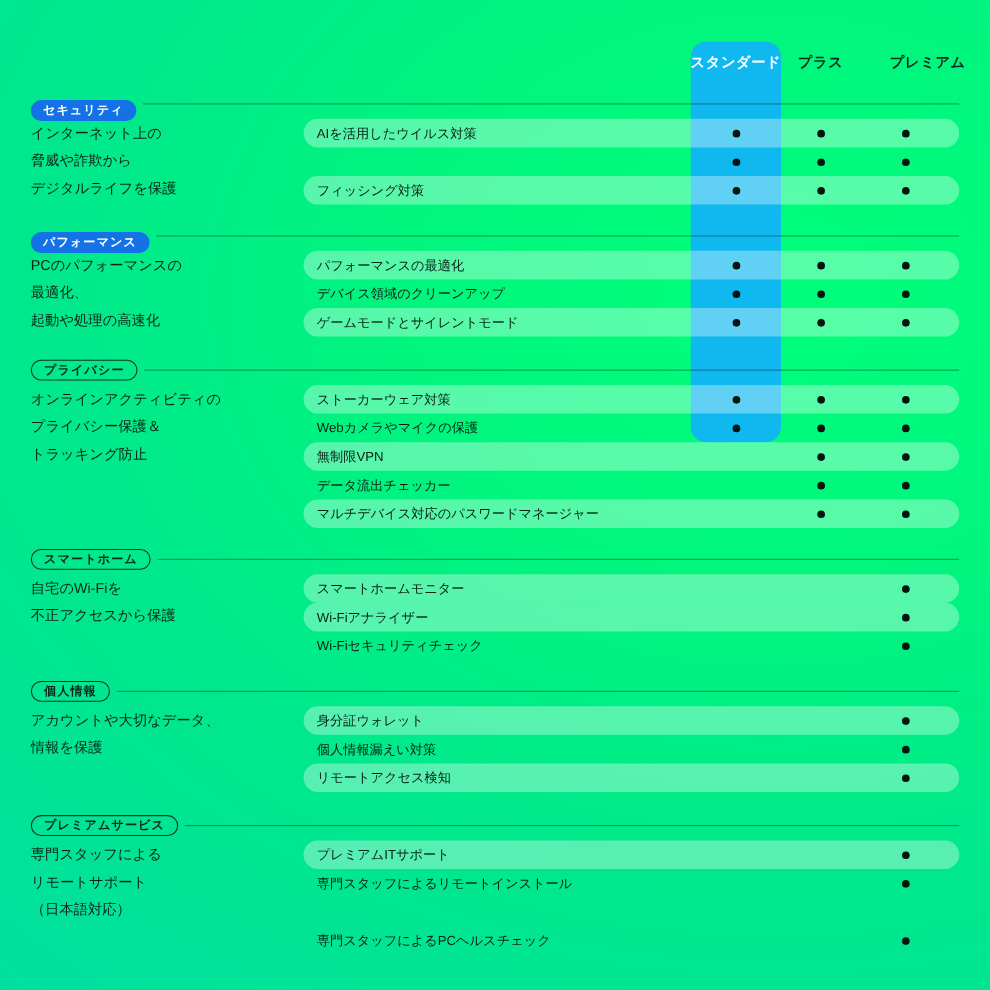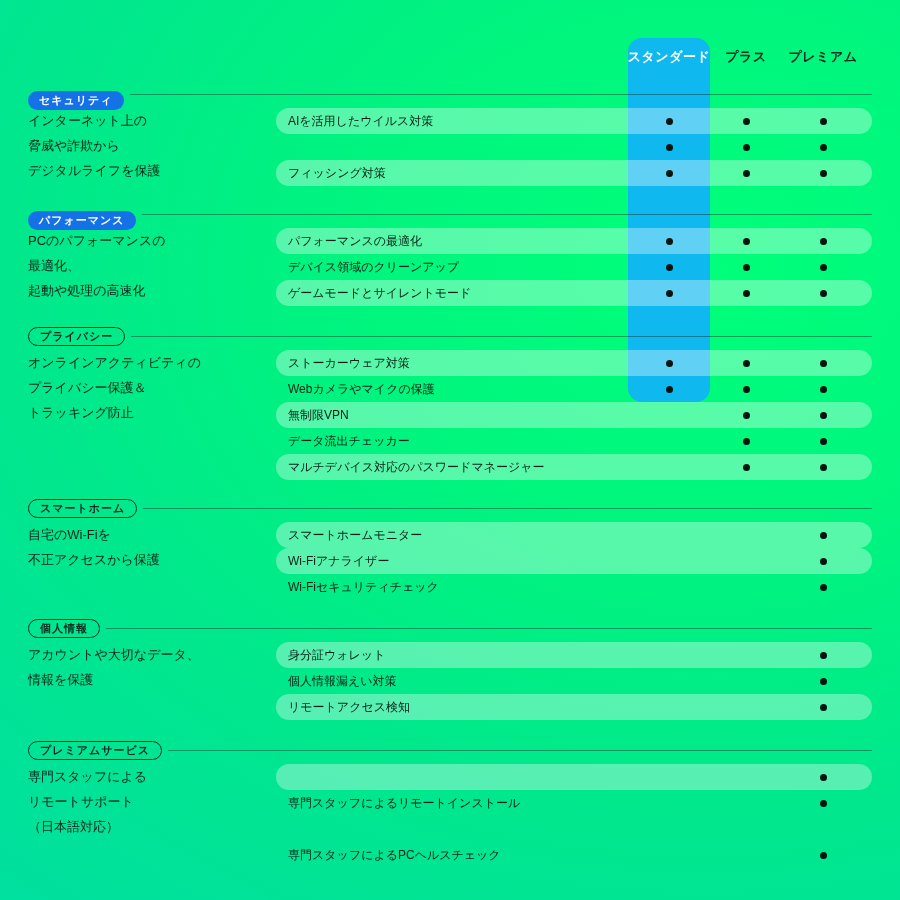--- a/index.html
+++ b/index.html
@@ -60,21 +60,21 @@
     width: 110px;
     text-align: center;
     font-size: 13px;
     letter-spacing: .5px;
     line-height: 18px;
     font-weight: 700;
     color: #0a2b20;
   }
   .plan-label.standard { left: 614px; color: #ffffff; }
   .plan-label.plus     { left: 691px; }
-  .plan-label.premium  { left: 768px; }
+  .plan-label.premium  { left: 768px; text-align: right; }
 
   
   .section {
     position: absolute;
     left: 0; right: 0;
     z-index: 3;
   }
 
   .sec-head {
     position: absolute;
@@ -326,20 +326,21 @@
       <div class="section" style="top: 740px;">
         <div class="sec-head">
           <span class="sec-badge outline">プレミアムサービス</span>
           <span class="sec-rule"></span>
         </div>
         <div class="sec-desc">専門スタッフによる
 リモートサポート
 （日本語対応）</div>
         <div class="rows">
           <div class="row striped">
+            <span class="row-label">プレミアムITサポート</span>
             <span class="dot c-premium"></span>
           </div>
           <div class="row">
             <span class="row-label">専門スタッフによるリモートインストール</span>
             <span class="dot c-premium"></span>
           </div>
           <div class="row empty">
             <span class="row-label"></span>
           </div>
           <div class="row">

